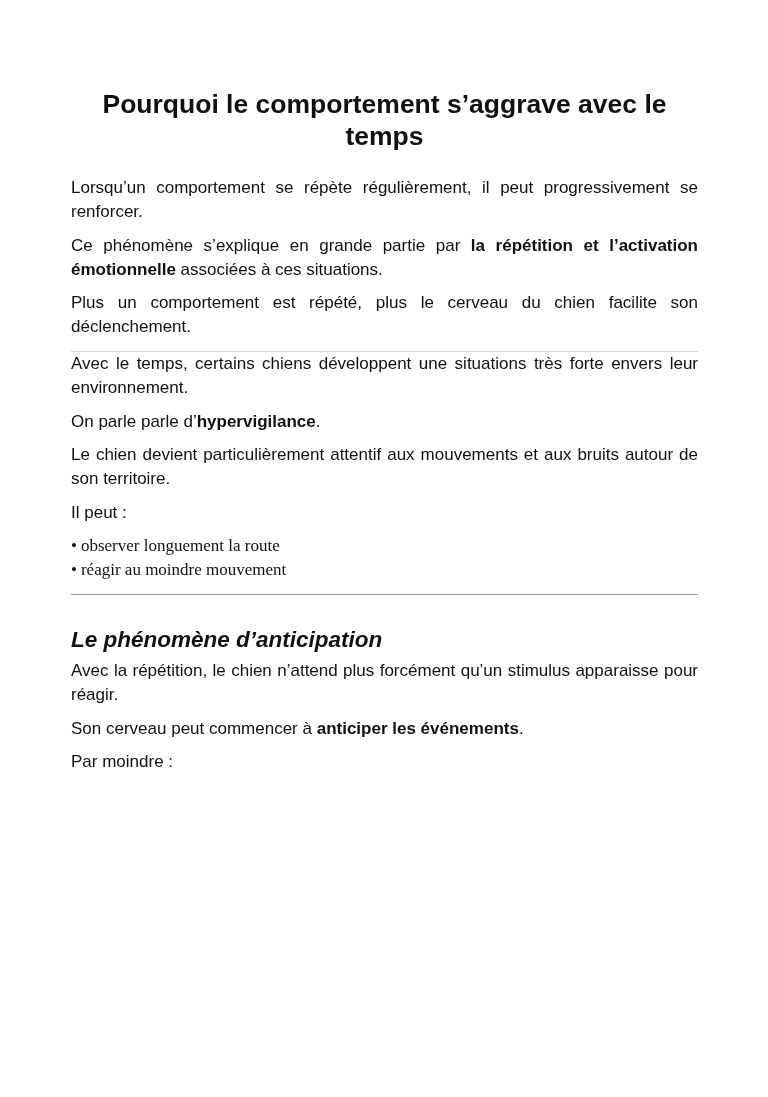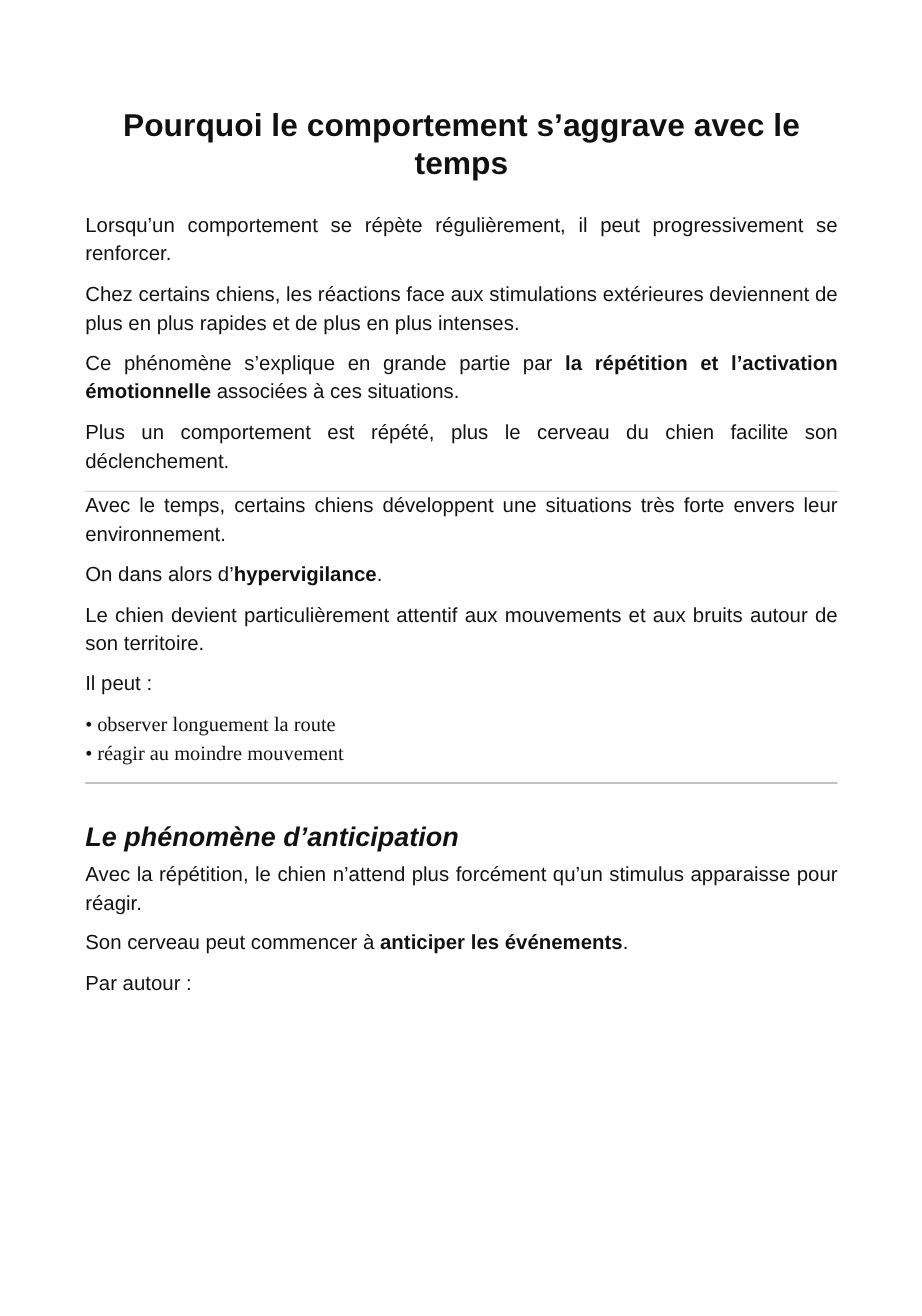--- a/index.html
+++ b/index.html
@@ -67,40 +67,39 @@
   </style>
 </head>
 <body>
 
 <div class="page">
 
   <h1>Pourquoi le comportement s’aggrave avec le temps</h1>
 
   <div>
     <p class="intro-first">Lorsqu’un comportement se répète régulièrement, il peut progressivement se renforcer.</p>
-    <p>Chez certains chiens, les réactions face aux stimulations extérieures deviennent de plus en plus rapides et de plus en plus intenses.</p>
     <p><span>Ce phénomène s’explique en grande partie par </span><b>la répétition et l’activation émotionnelle</b><span> associées à ces situations.</span></p>
     <p>Plus un comportement est répété, plus le cerveau du chien facilite son déclenchement.</p>
   </div>
 
   <hr class="light">
 
   <div class="sec1">
     <p>Avec le temps, certains chiens développent une situations très forte envers leur environnement.</p>
-    <p><span>On dans alors d’</span><b>hypervigilance</b><span>.</span></p>
+    <p><span>On parle parle d’</span><b>hypervigilance</b><span>.</span></p>
     <p>Le chien devient particulièrement attentif aux mouvements et aux bruits autour de son territoire.</p>
     <p>Il peut :</p>
     <ul class="bullets">
       <li><span class="dot">•</span><span>observer longuement la route</span></li>
       <li><span class="dot">•</span><span>réagir au moindre mouvement</span></li>
     </ul>
   </div>
 
   <hr class="dark">
 
   <div class="sec2">
     <h2>Le phénomène d’anticipation</h2>
     <p>Avec la répétition, le chien n’attend plus forcément qu’un stimulus apparaisse pour réagir.</p>
     <p><span>Son cerveau peut commencer à </span><b>anticiper les événements</b><span>.</span></p>
-    <p>Par autour :</p>
+    <p>Par moindre :</p>
   </div>
 
 </div>
 
 </body></html>

